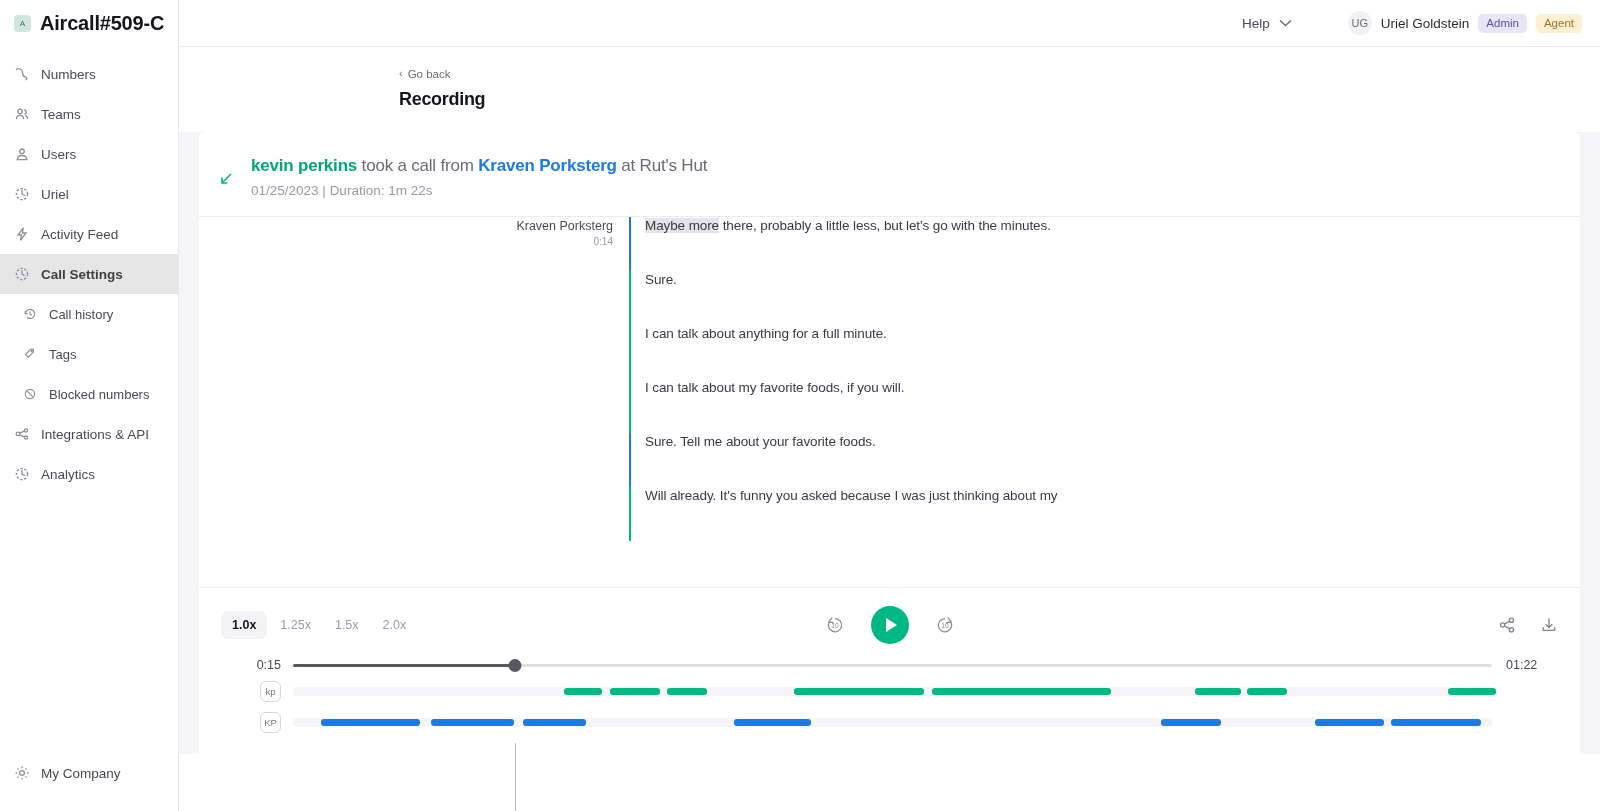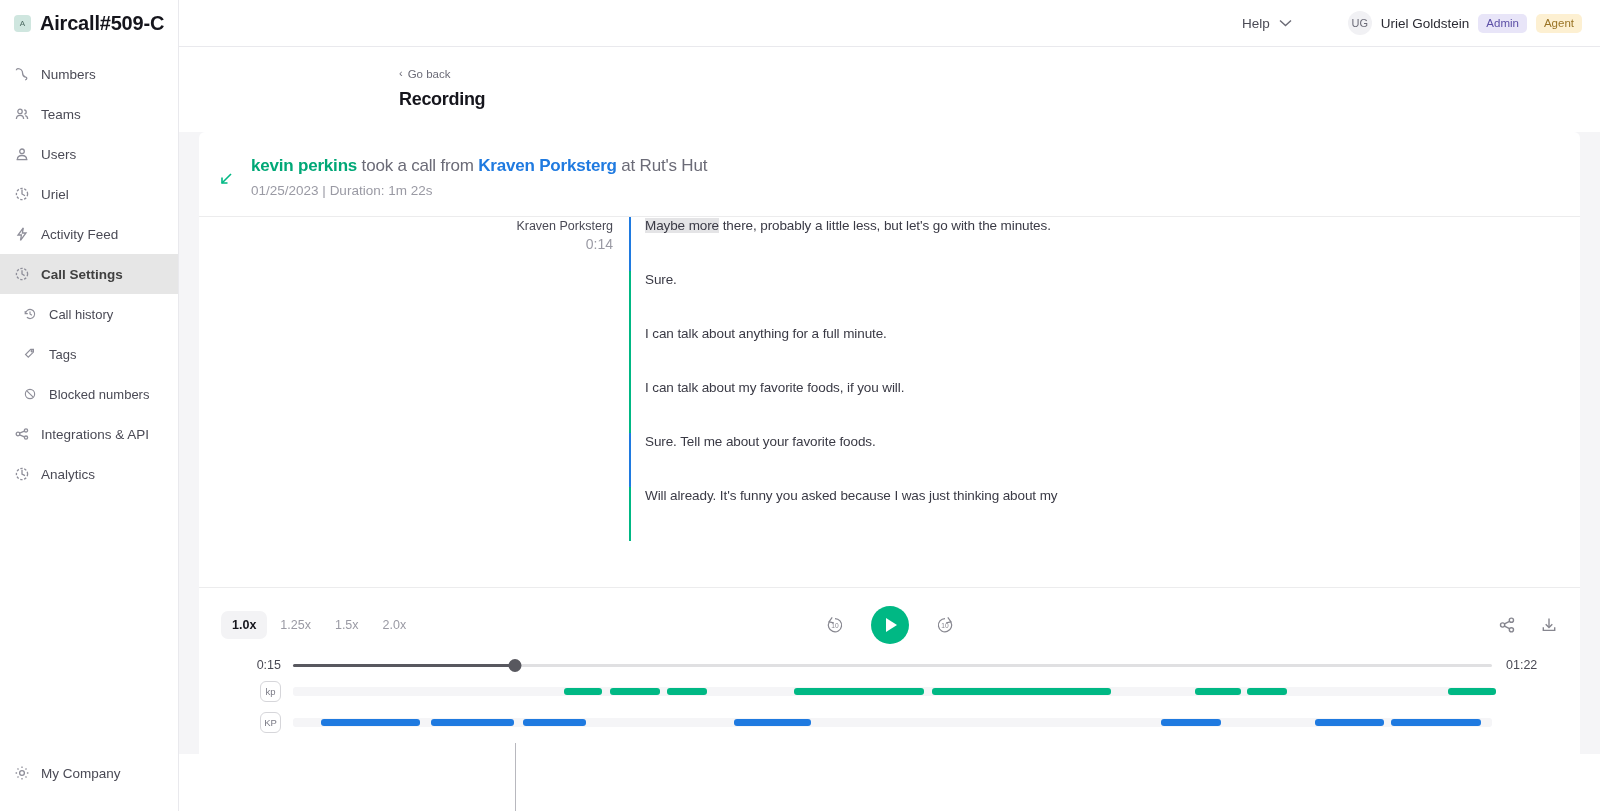--- a/index.html
+++ b/index.html
@@ -90,21 +90,21 @@
   .call-line1 .contact { color: #1f7ae0; font-weight: bold; }
   .call-line2 { font-size: 13.5px; color: #9a9aa4; margin-top: 7px; }
 
   .divider { height: 1px; background: #ececed; }
 
   
   .transcript { flex: 1 1 auto; overflow: hidden; position: relative; padding-top: 0; min-height: 0; }
   .t-row { display: flex; align-items: flex-start; }
   .t-meta { width: 430px; flex: 0 0 430px; text-align: right; padding-right: 16px; padding-top: 2px; }
   .t-speaker { font-size: 12.5px; color: #4a4a55; }
-  .t-time { font-size: 14px; color: #9a9aa4; margin-top: 3px; }
+  .t-time { font-size: 10px; color: #9a9aa4; margin-top: 3px; }
   .t-bar { width: 2px; flex: 0 0 2px; align-self: stretch; }
   .t-bar.green { background: #00b884; }
   .t-bar.blue { background: #1f7ae0; }
   .t-text { font-size: 13.5px; color: #3a3a45; padding-left: 14px; padding-top: 1px; letter-spacing: -.1px; }
   .t-text .hl { background: #e4e4e6; }
 
   
   .player { flex: 0 0 auto; border-top: 1px solid #ececed; padding: 16px 0 16px 0; background: #fff; }
   .player-top { display: flex; align-items: center; position: relative; height: 42px; padding: 0 22px 0 22px; }
   .speeds { display: flex; align-items: center; gap: 2px; }

